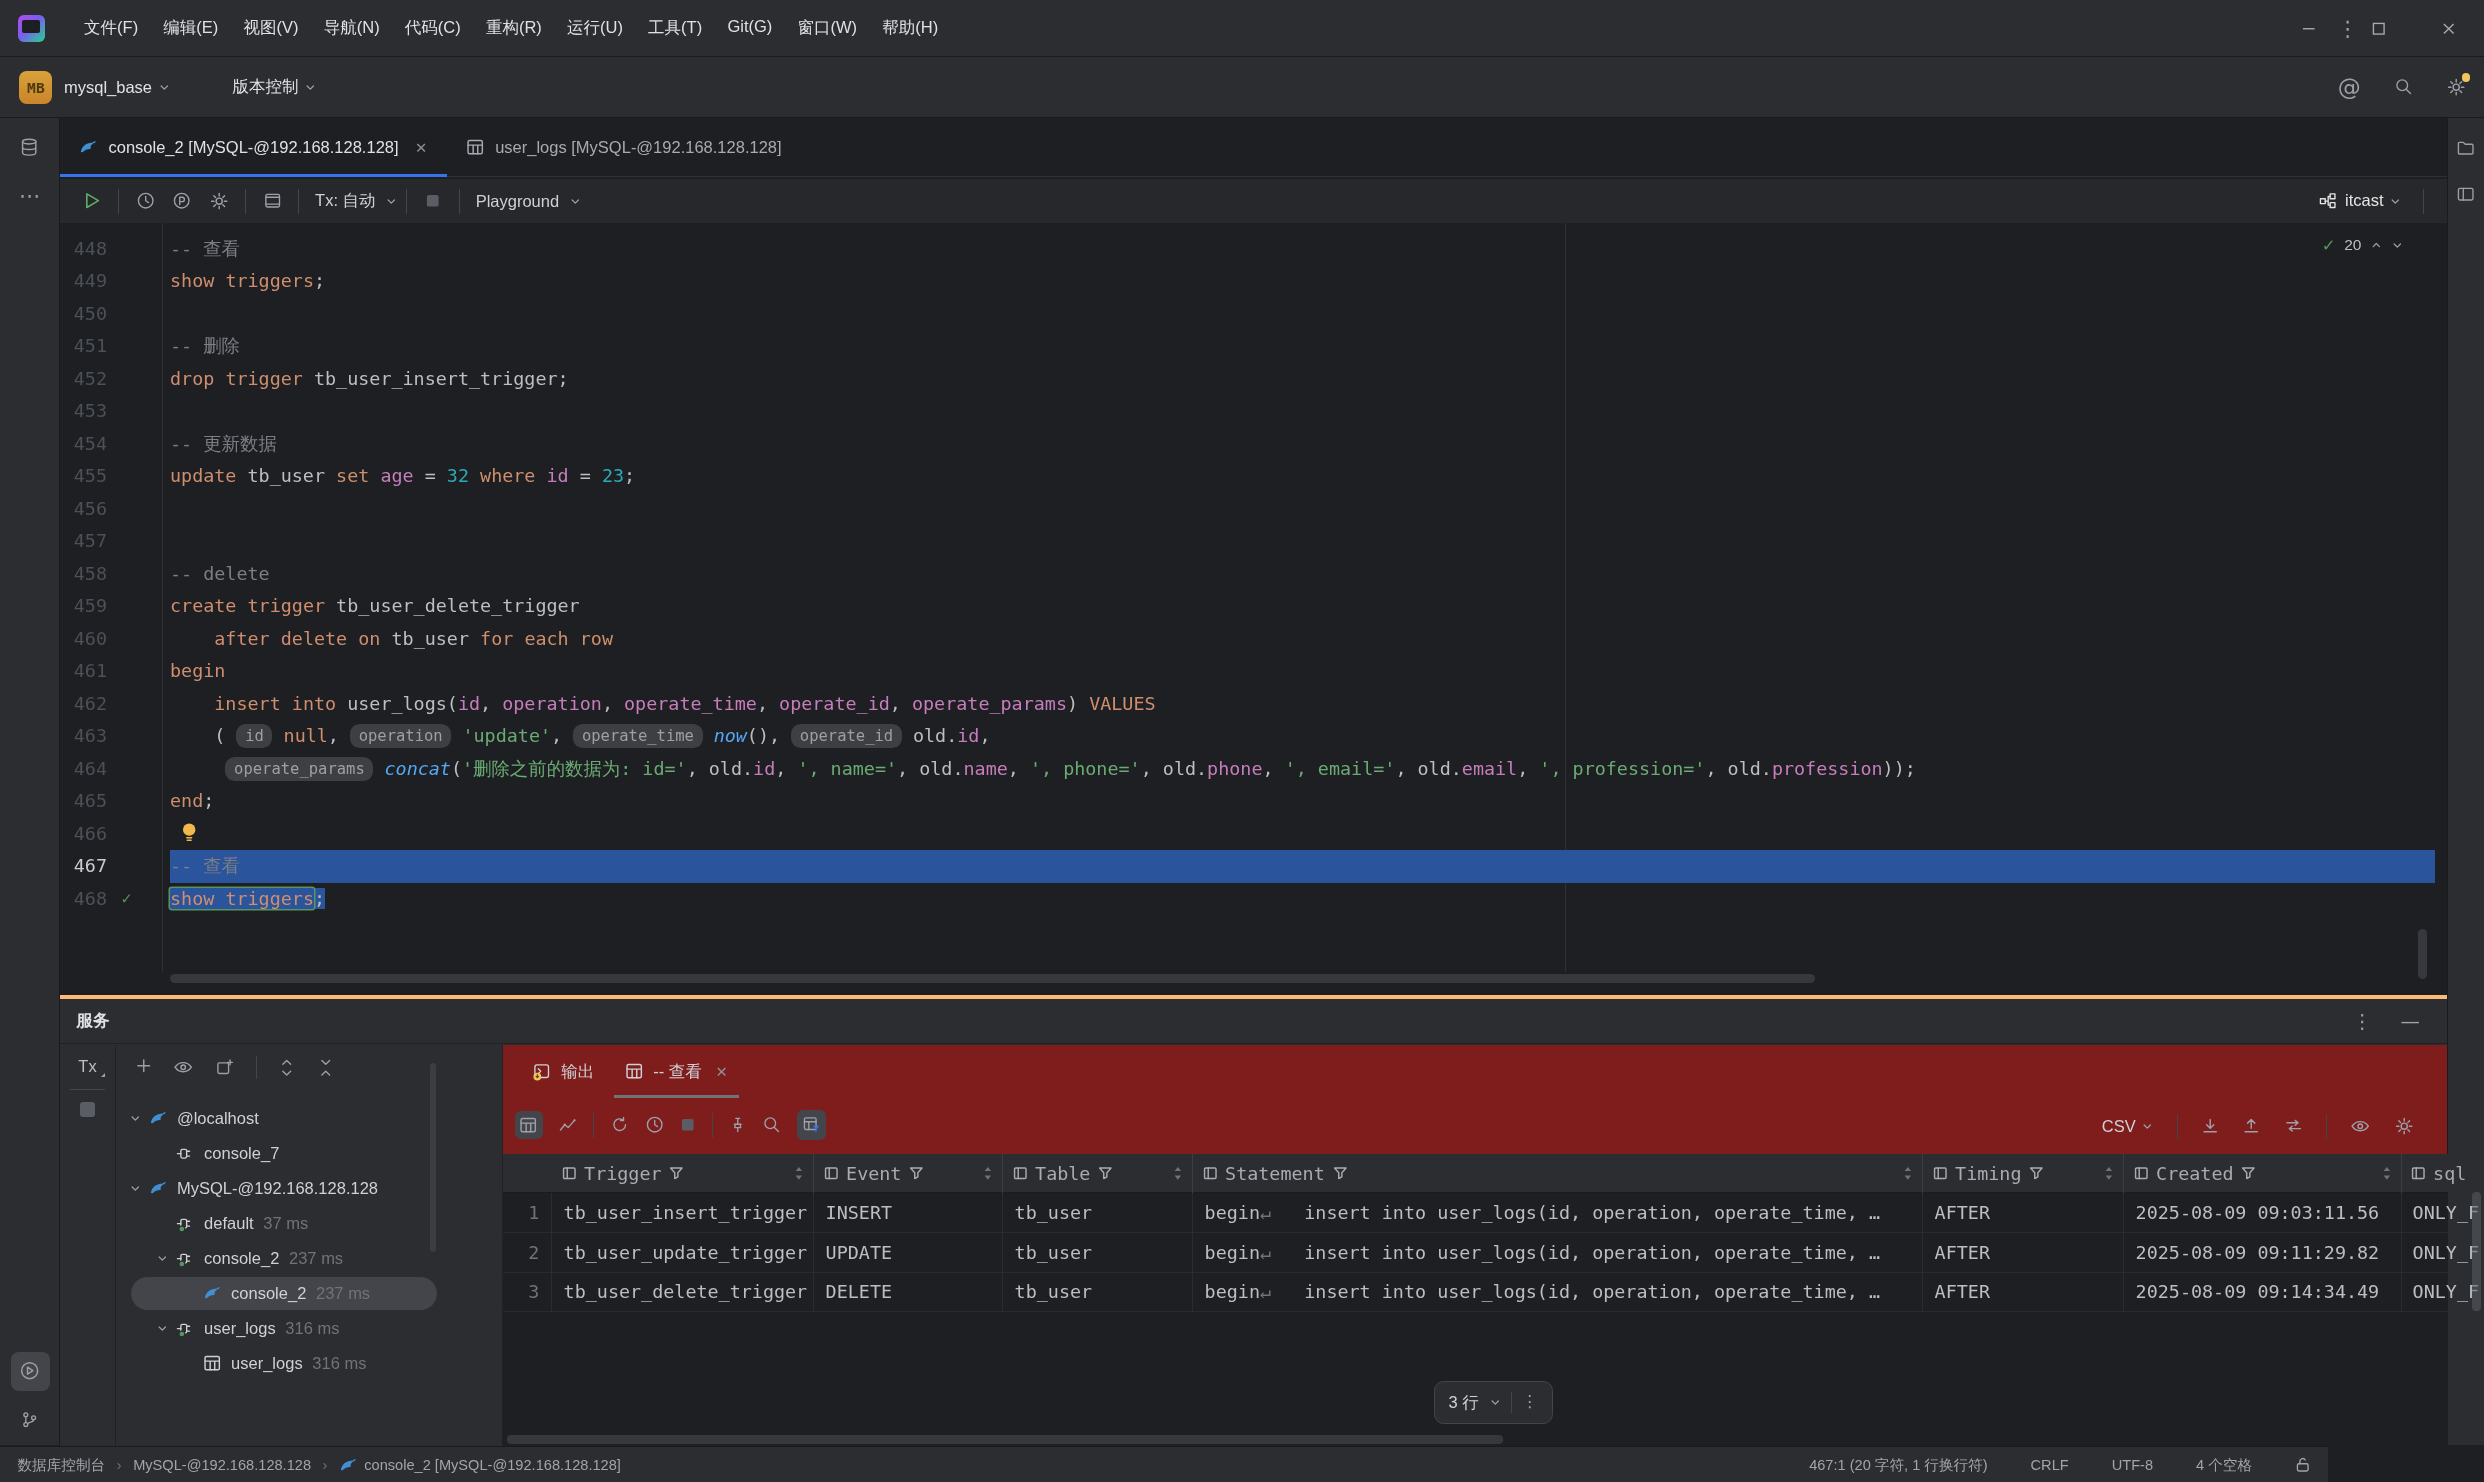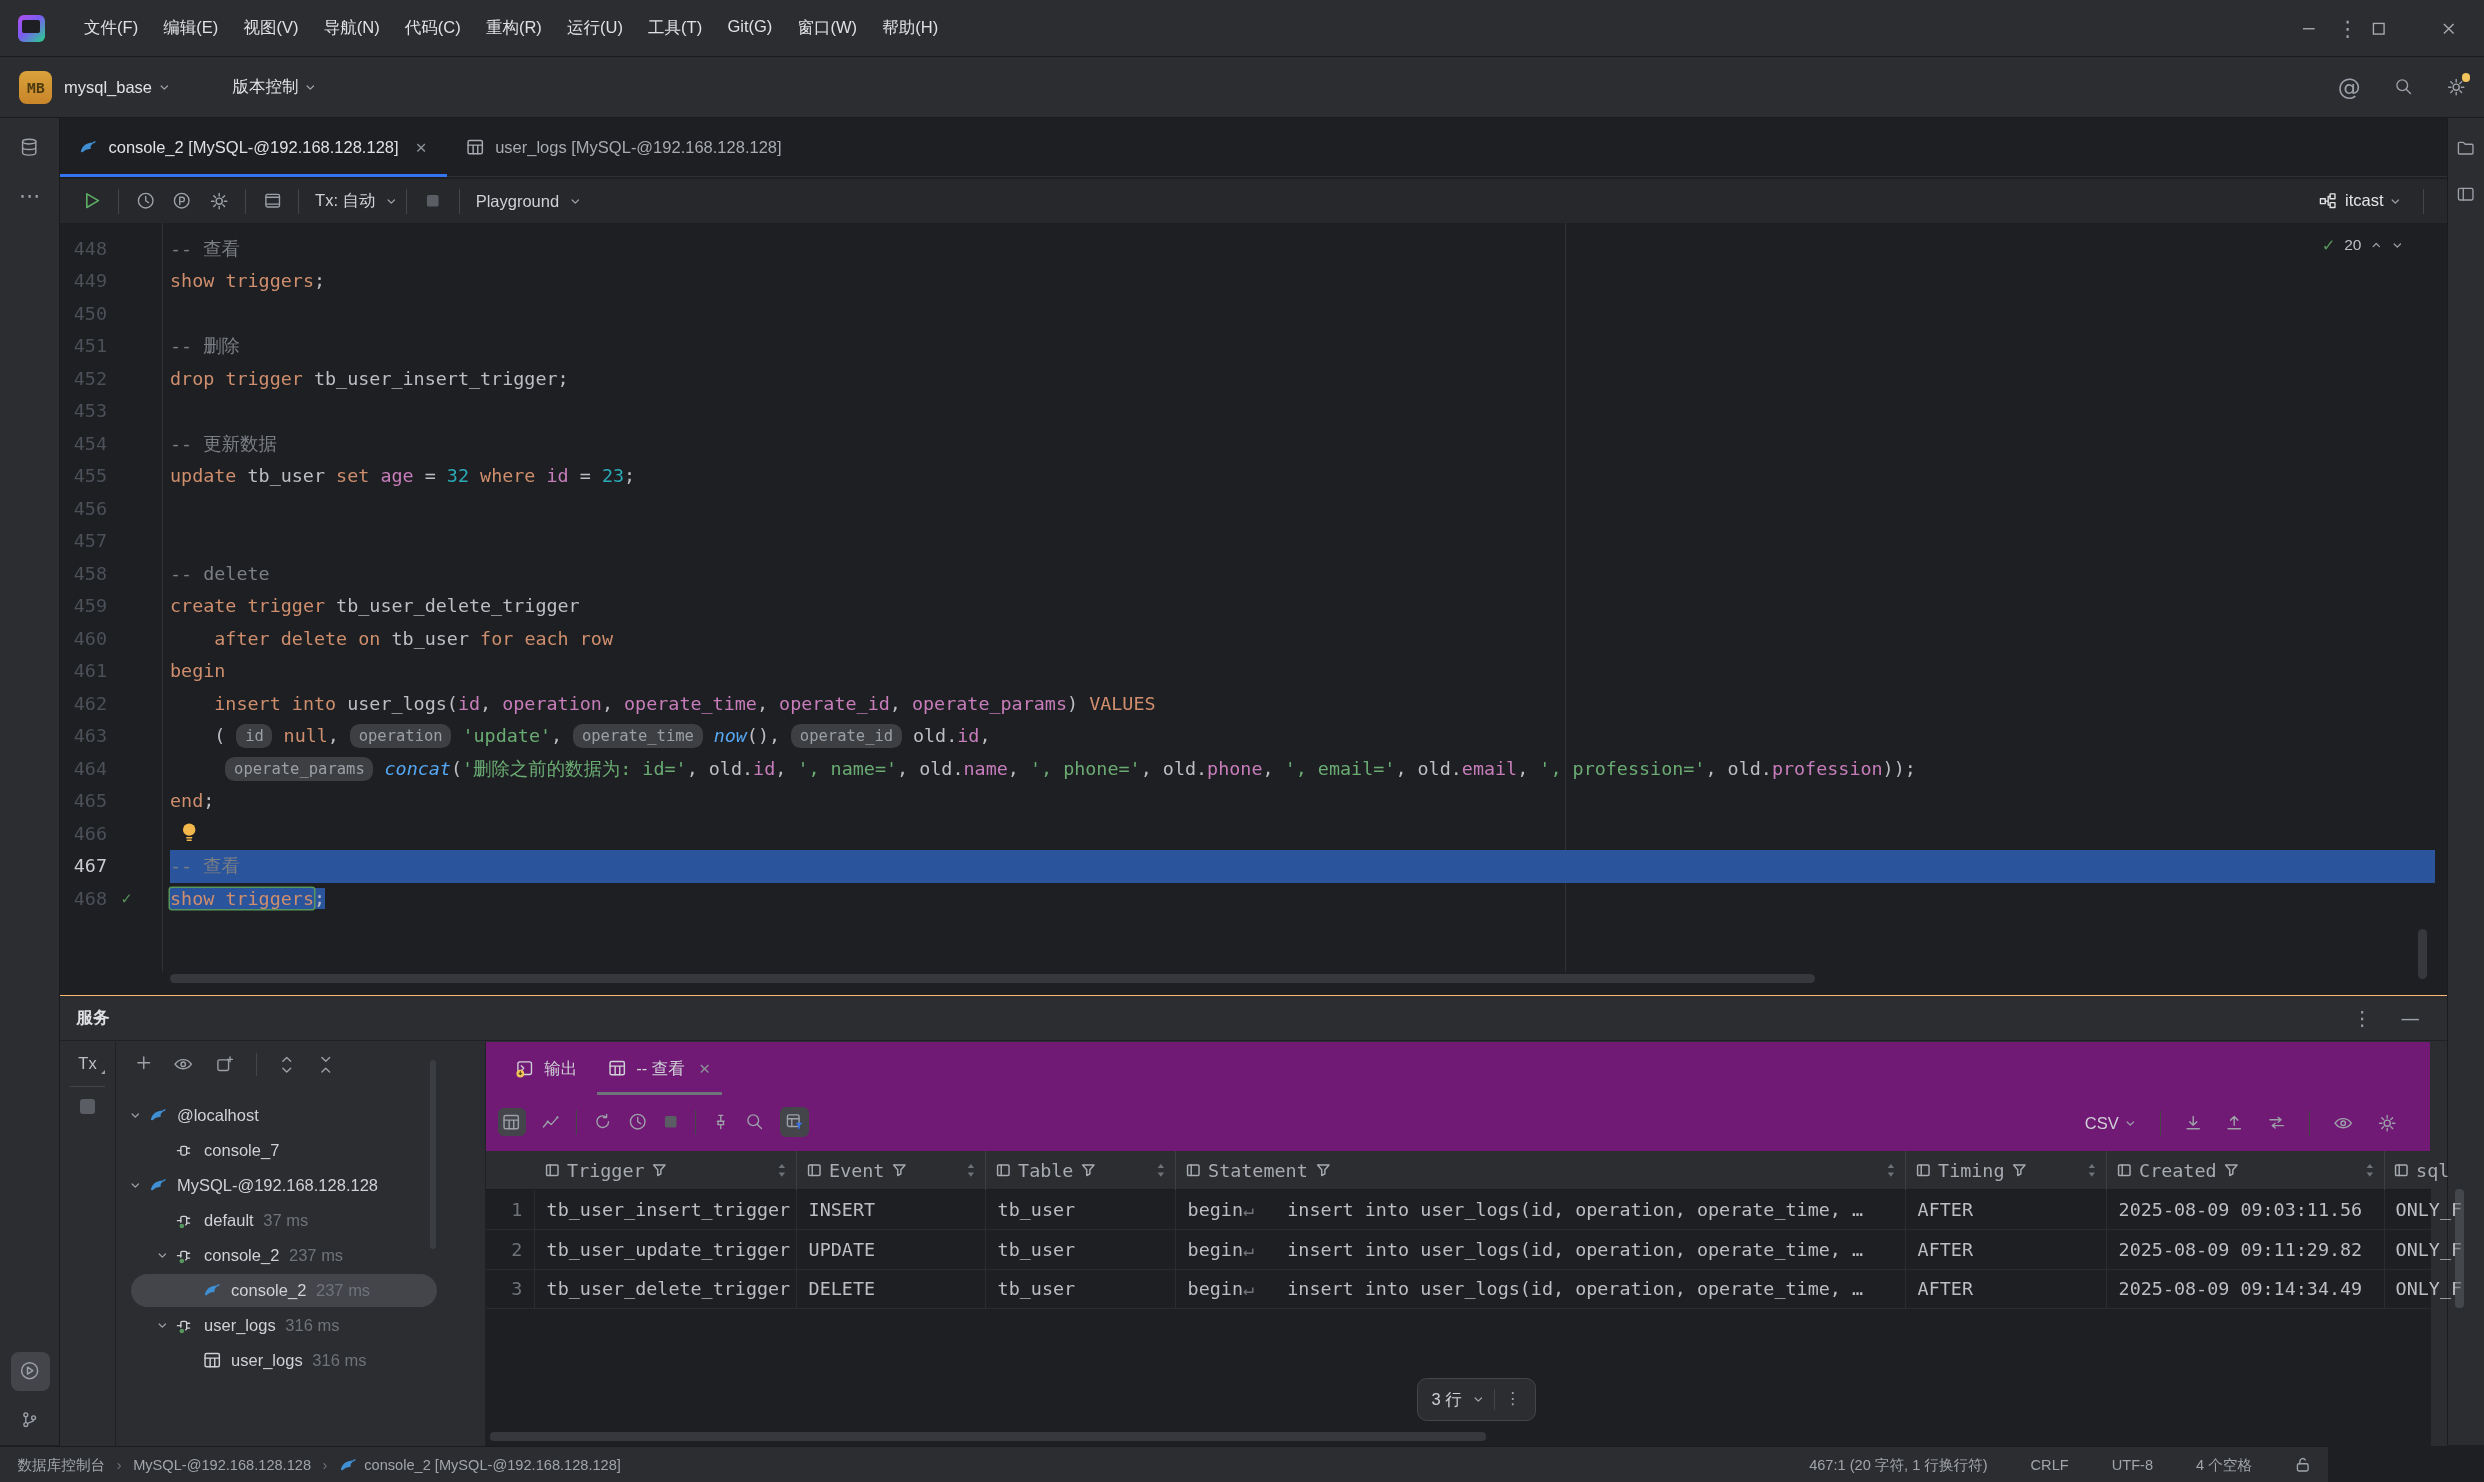--- a/index.html
+++ b/index.html
@@ -68,21 +68,21 @@
   .exec-frame{box-shadow:0 0 0 1.5px #57965c;border-radius:1.9px}
   .tk-d{color:#bcbec4}.tk-k{color:#cf8e6d}.tk-c{color:#c77dbb}.tk-n{color:#2aacb8}
   .tk-s{color:#6aab73}.tk-f{color:#56a8f5;font-style:italic}.tk-m{color:#7a7e85}
   .tk-h{display:inline-block;background:#3d3f43;color:#9aa0a6;border-radius:9.7px;padding:0 8.7px;font-size:15.5px;line-height:24px;vertical-align:1px}
   .bulb-wrap{display:inline-block;margin-left:9.7px;vertical-align:-3.9px}
   #insp{position:absolute;right:43px;top:12.6px;display:flex;align-items:center;gap:8.7px;color:#bcbec4;font-size:15.5px}
   #insp .ck{color:#57965c;font-size:16.5px}
   .sbar{position:absolute;background:#4a4d53;opacity:.55;border-radius:4.9px}
 
   
-  #services{position:absolute;left:60px;top:995px;width:2387px;height:451px;background:#2b2d30;border-top:1px solid #fdba74}
+  #services{position:absolute;left:60px;top:995px;width:2387px;height:451px;background:#2b2d30;border-top:4px solid #fdba74}
   #svc-header{height:45px;display:flex;align-items:center;padding-left:16.5px;border-bottom:1px solid #1f2124}
   #svc-title{font-weight:bold;color:#dfe1e5}
   #svc-hicons{position:absolute;right:27px;top:0;height:45px;display:flex;align-items:center;gap:29px;color:#9da0a8;font-size:19.4px}
   #txcol{position:absolute;left:0;top:46px;width:56px;height:406px;border-right:1px solid #1f2124}
   #txbtn{margin:11.6px auto 0;width:39px;text-align:center;color:#bcbec4;position:relative}
   #txbtn .cor{position:absolute;right:1.9px;bottom:-1.9px;border-left:4.9px solid transparent;border-bottom:4.9px solid #9da0a8}
   #txsep{width:35px;height:1px;background:#43454a;margin:13.6px auto 0}
   #txsquare{width:15.5px;height:15.5px;border-radius:2.9px;background:#5a5d63;margin:11.6px auto 0}
   #treepanel{position:absolute;left:57px;top:46px;width:384px;height:406px}
   #treetb{height:45px;display:flex;align-items:center;padding-left:17.5px;gap:21.3px;color:#9da0a8}
@@ -91,21 +91,21 @@
   .trow{height:35px;display:flex;align-items:center;position:relative;color:#cfd1d6}
   .trow .chevslot{width:25px;display:flex;justify-content:center;color:#9da0a8;flex:0 0 25px}
   .trow .ticon{width:21.3px;display:flex;justify-content:center;flex:0 0 21.3px}
   .trow .tlabel{margin-left:7.8px;position:relative;z-index:1}
   .trow .ttime{margin-left:9.7px;color:#6f737a;position:relative;z-index:1}
   .trow.sel::before{content:"";position:absolute;left:13.6px;right:64px;top:1px;bottom:1px;background:#43454a;border-radius:16.5px}
   .trow>*{position:relative;z-index:1}
   #treescroll{position:absolute;left:313px;top:17.5px;width:5.8px;height:189px;background:#4a4d53;opacity:.5;border-radius:2.9px}
 
   
-  #results{position:absolute;left:425px;top:46px;width:1945px;height:406px;border-left:1px solid #1f2124;background:#701a75}
+  #results{position:absolute;left:442px;top:46px;width:1945px;height:406px;border-left:1px solid #1f2124;background:#7f1d1d}
   #rtabs{height:53px;display:flex;align-items:flex-start;padding-left:13.6px}
   .rtab{display:flex;align-items:center;gap:9.7px;height:53px;padding:0 15.5px;position:relative;color:#cfd1d6}
   .rtab.active::after{content:"";position:absolute;left:3.9px;right:3.9px;bottom:0;height:2.9px;background:#6f737a}
   .rtab .tclose{color:#8c8f96;margin-left:3.9px;font-size:14.6px}
   #rtoolbar{height:54px;display:flex;align-items:center;padding-left:11.6px;gap:15.5px;color:#9da0a8}
   #rtoolbar .boxed{background:#43454a;border-radius:5.8px;padding:4.9px}
   #rtoolbar .sep{width:1px;height:25px;background:#43454a}
   #rtb-right{position:absolute;right:33px;top:54px;height:54px;display:flex;align-items:center;gap:23px;color:#9da0a8}
   #grid{position:absolute;left:0;top:109px;width:1945px;height:347px;background:#1e1f22;font-family:"DejaVu Sans Mono",monospace;font-size:18.4px}
   #ghead{position:absolute;left:0;top:0;width:1945px;height:39px;background:#2b2d30;border-bottom:1px solid #1a1b1e}

